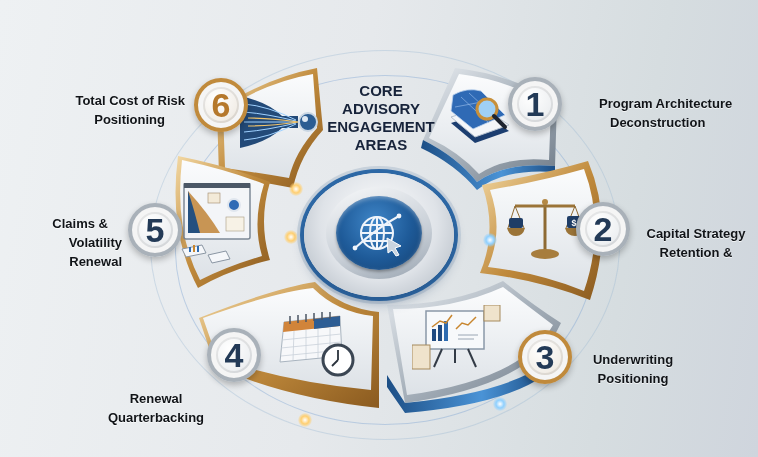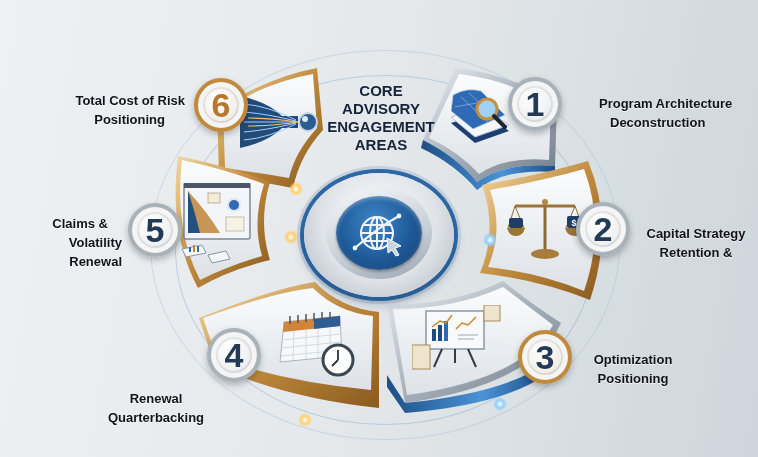--- a/index.html
+++ b/index.html
@@ -300,21 +300,21 @@
   </div>
   <div class="label" style="left:579px;top:94px;margin-left:20px;">
     <span class="ln">Program Architecture</span>
     <span class="ln" style="padding-left:11px;">Deconstruction</span>
   </div>
   <div class="label" style="left:634px;top:224px;text-align:center;width:124px;">
     <span class="ln">Capital Strategy</span>
     <span class="ln">Retention &amp;</span>
   </div>
   <div class="label" style="left:586px;top:350px;text-align:center;width:94px;">
-    <span class="ln">Optimization</span>
+    <span class="ln">Underwriting</span>
     <span class="ln">Positioning</span>
   </div>
   <div class="label" style="left:98px;top:380px;text-align:center;width:116px;margin-top:9px;">
     <span class="ln">Renewal</span>
     <span class="ln">Quarterbacking</span>
   </div>
   <div class="label" style="left:0px;top:214px;text-align:right;width:122px;padding-left:44px;">
     <span class="ln" style="padding-right:14px;">Claims &amp;</span>
     <span class="ln">Volatility Renewal</span>
   </div>

